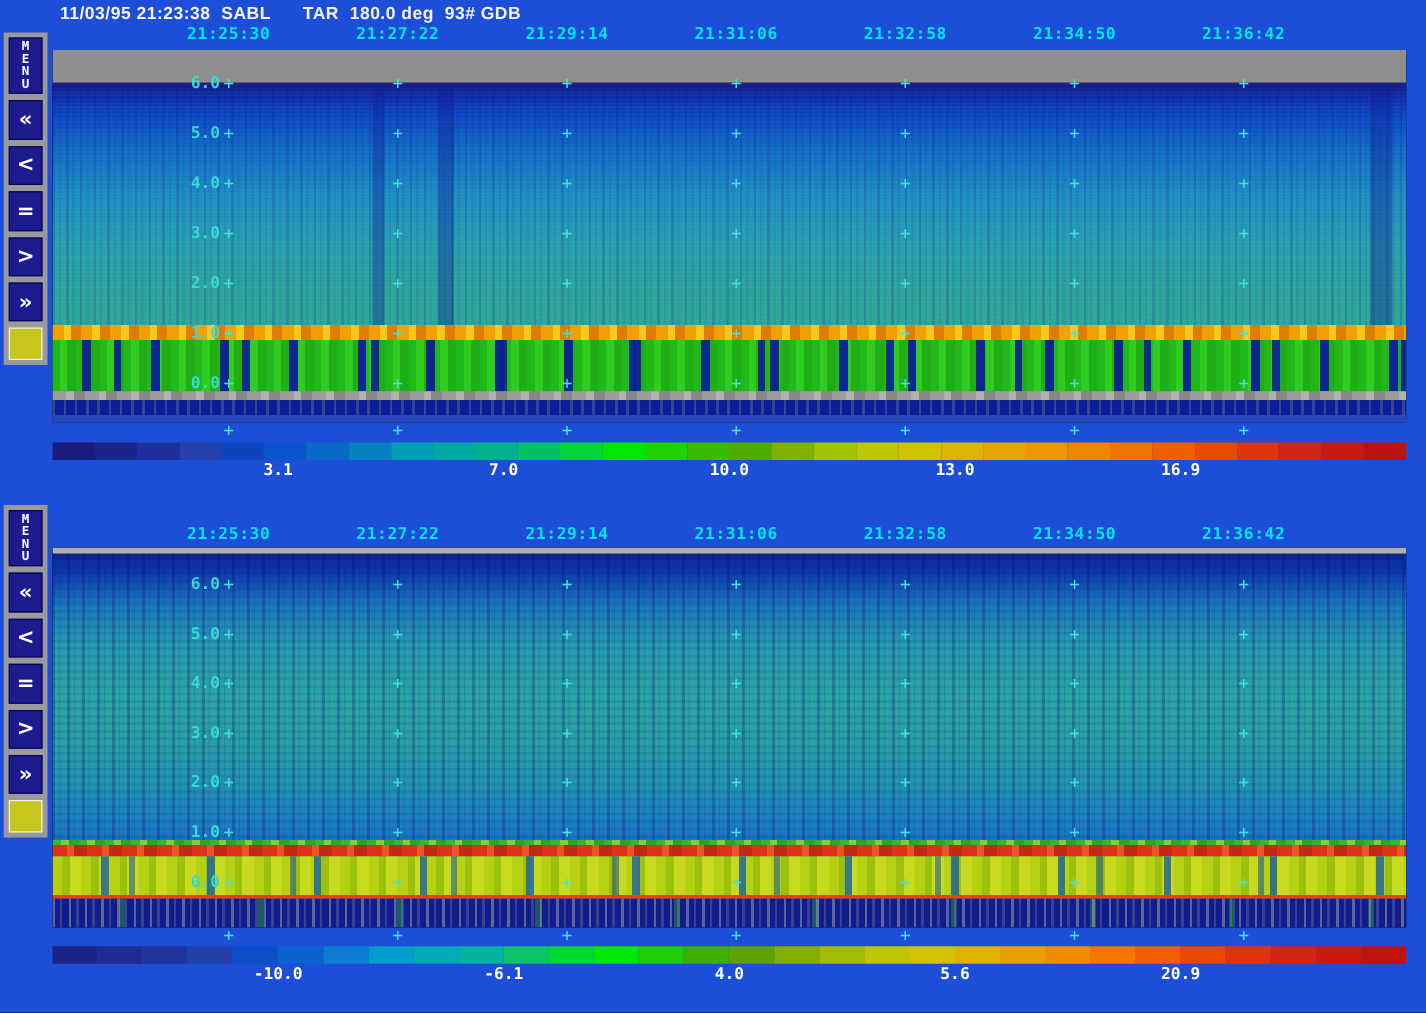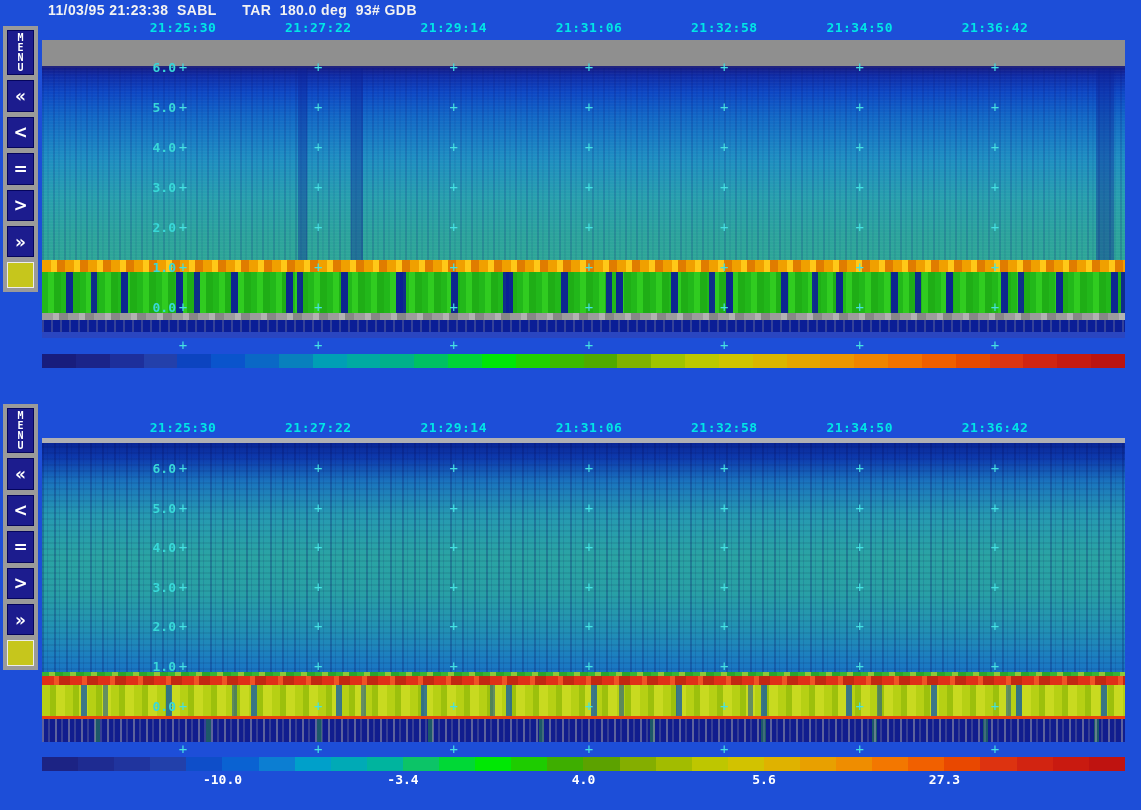--- a/index.html
+++ b/index.html
@@ -232,20 +232,27 @@
         <div class="seg" style="background: rgb(236, 150, 0);"></div>
         <div class="seg" style="background: rgb(240, 133, 0);"></div>
         <div class="seg" style="background: rgb(242, 115, 0);"></div>
         <div class="seg" style="background: rgb(239, 95, 0);"></div>
         <div class="seg" style="background: rgb(231, 74, 0);"></div>
         <div class="seg" style="background: rgb(220, 53, 16);"></div>
         <div class="seg" style="background: rgb(208, 37, 17);"></div>
         <div class="seg" style="background: rgb(197, 27, 16);"></div>
         <div class="seg" style="background: rgb(186, 20, 16);"></div>
       </div>
+    <div class="cbar-labels">
+        <span class="blabel" style="left: 16.6667%;">3.1</span>
+        <span class="blabel" style="left: 33.3333%;">7.0</span>
+        <span class="blabel" style="left: 50%;">10.0</span>
+        <span class="blabel" style="left: 66.6667%;">13.0</span>
+        <span class="blabel" style="left: 83.3333%;">16.9</span>
+      </div>
   </section>
 
   <section class="panel" id="panel-rdb">
     <div class="times">
         <span class="tlabel" style="left: 183px;">21:25:30</span>
         <span class="tlabel" style="left: 318.3px;">21:27:22</span>
         <span class="tlabel" style="left: 453.7px;">21:29:14</span>
         <span class="tlabel" style="left: 589px;">21:31:06</span>
         <span class="tlabel" style="left: 724.3px;">21:32:58</span>
         <span class="tlabel" style="left: 859.7px;">21:34:50</span>
@@ -367,20 +374,20 @@
         <div class="seg" style="background: rgb(243, 119, 0);"></div>
         <div class="seg" style="background: rgb(241, 96, 0);"></div>
         <div class="seg" style="background: rgb(233, 72, 0);"></div>
         <div class="seg" style="background: rgb(221, 51, 16);"></div>
         <div class="seg" style="background: rgb(210, 36, 17);"></div>
         <div class="seg" style="background: rgb(201, 26, 16);"></div>
         <div class="seg" style="background: rgb(191, 19, 16);"></div>
       </div>
     <div class="cbar-labels">
         <span class="blabel" style="left: 16.6667%;">-10.0</span>
-        <span class="blabel" style="left: 33.3333%;">-3.4</span>
+        <span class="blabel" style="left: 33.3333%;">-6.1</span>
         <span class="blabel" style="left: 50%;">4.0</span>
         <span class="blabel" style="left: 66.6667%;">5.6</span>
-        <span class="blabel" style="left: 83.3333%;">27.3</span>
+        <span class="blabel" style="left: 83.3333%;">20.9</span>
       </div>
   </section>
 
 </div>
 
 </body></html>

